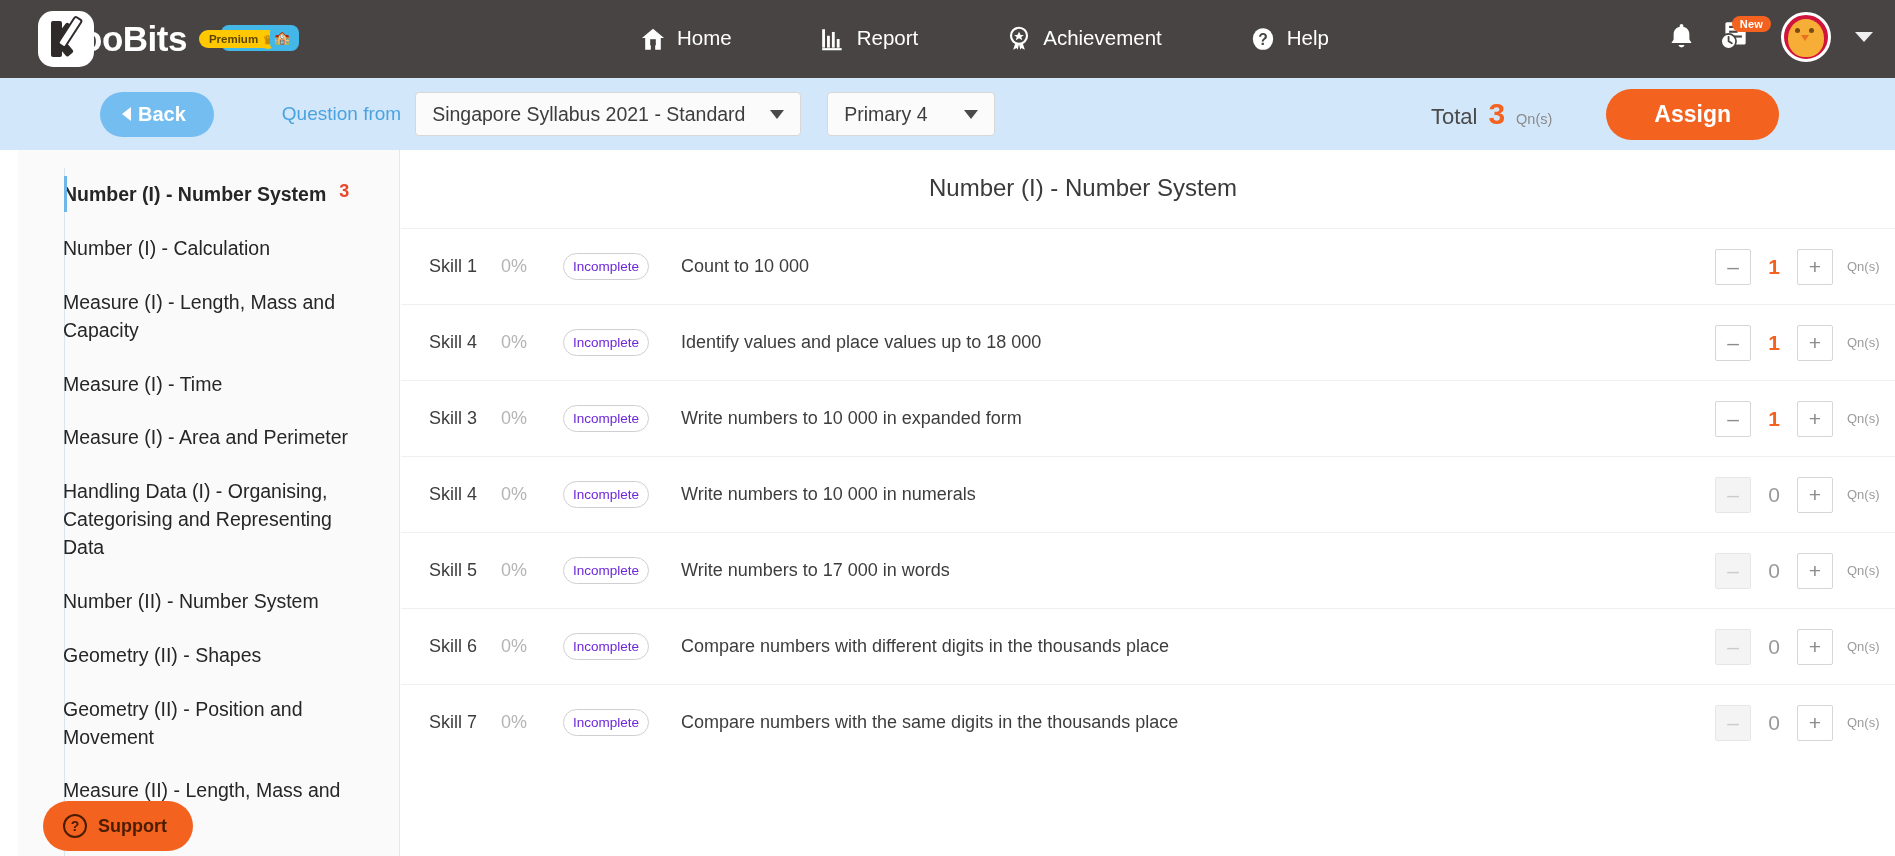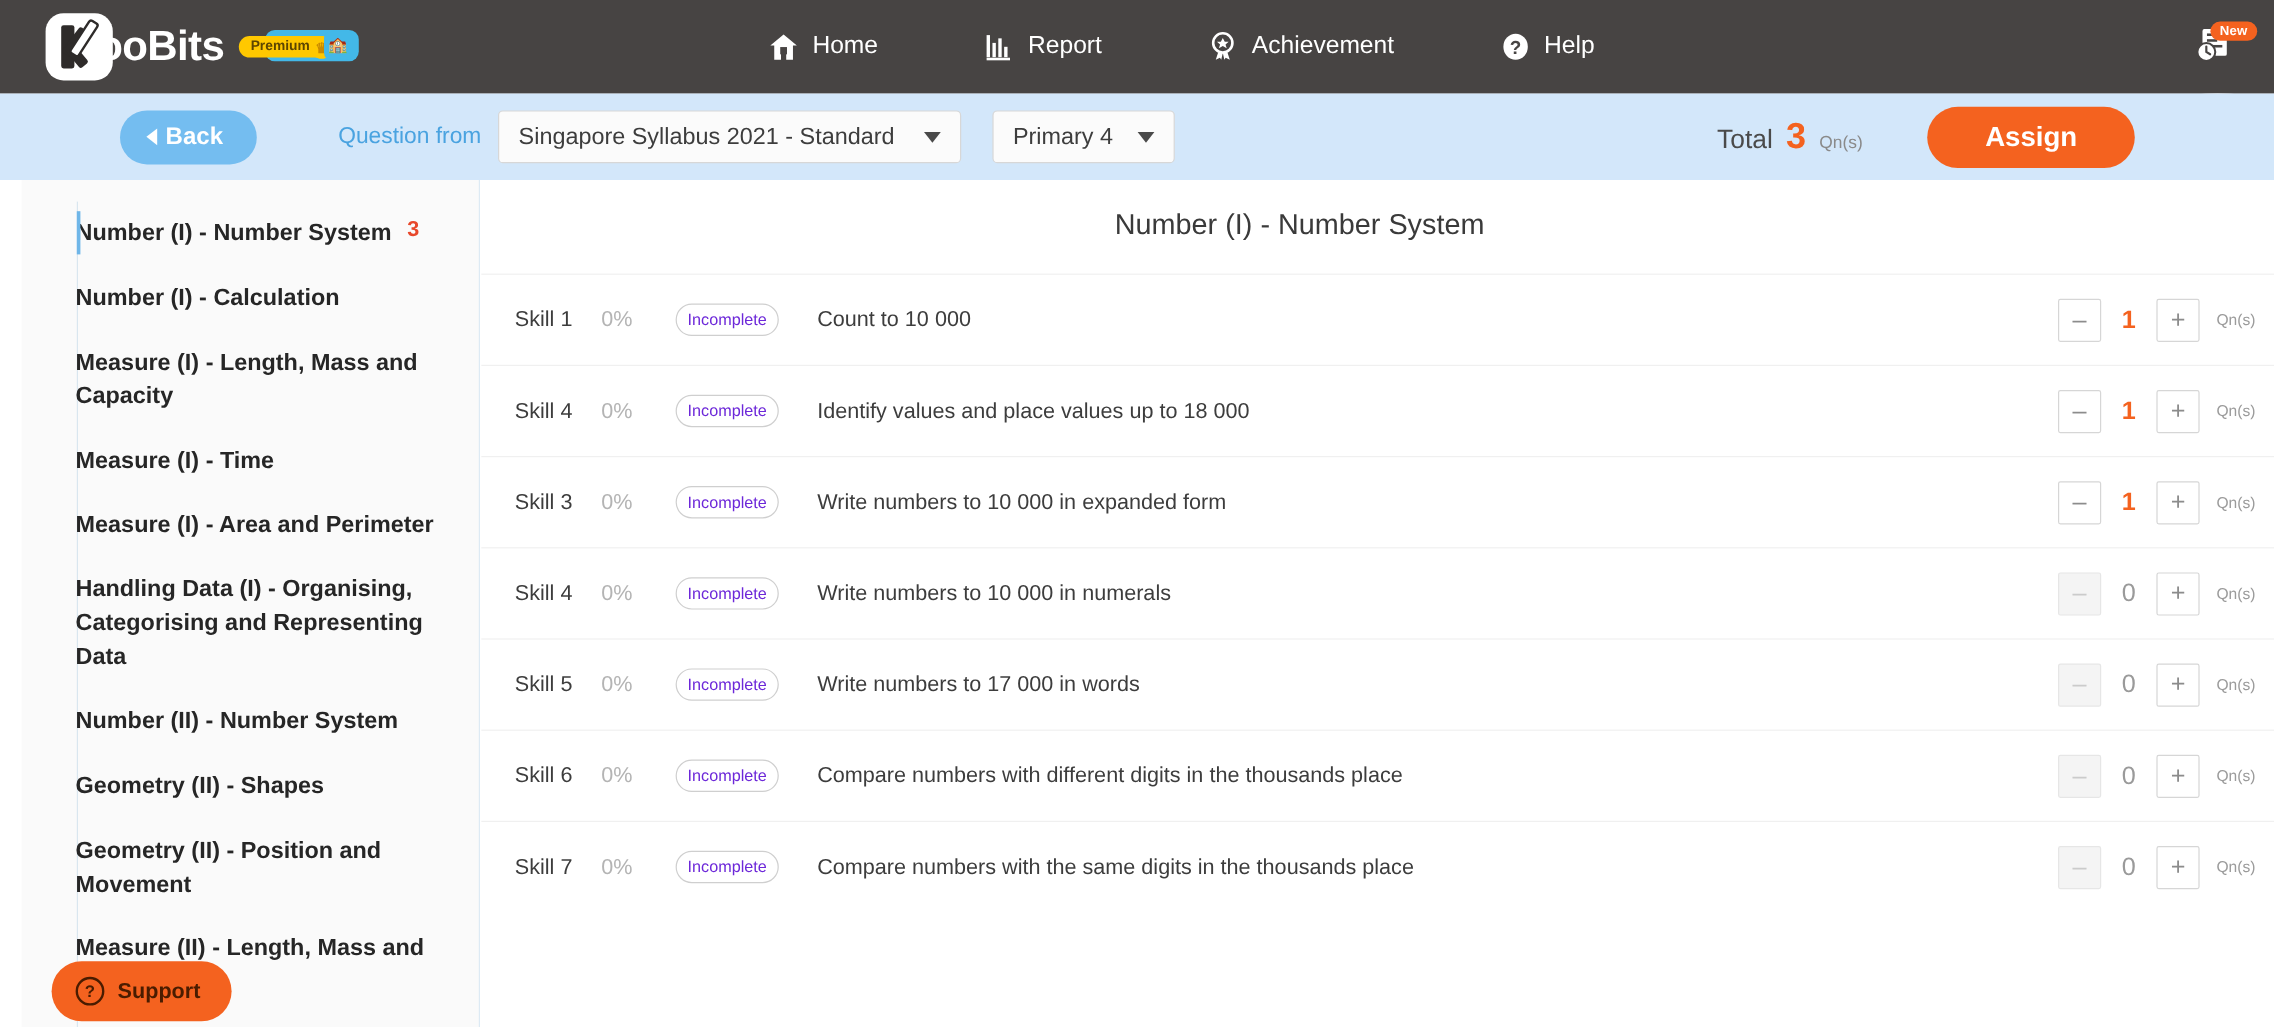--- a/index.html
+++ b/index.html
@@ -84,21 +84,21 @@
     height: 78px; display: flex; align-items: center; gap: 88px;
   }
   .nav-item {
     display: flex; align-items: flex-start; gap: 11px;
     color: #ffffff; font-size: 20.5px; cursor: pointer;
   }
   .nav-icon { width: 26px; height: 26px; display: block; }
 
   .nav-right {
     position: absolute; right: 22px; top: 0;
-    height: 74px; display: flex; align-items: center; gap: 22px; flex-direction: column;
+    height: 74px; display: flex; align-items: center; gap: 22px;
   }
   .bell-icon { width: 27px; height: 30px; }
   .task-icon-wrap { position: relative; width: 42px; height: 34px; }
   .new-badge {
     position: absolute; right: -12px; top: -4px;
     background: #f4621f; color: #ffffff;
     font-size: 11px; font-weight: bold;
     padding: 2px 8px; border-radius: 9px; letter-spacing: .2px;
   }
   .avatar {
@@ -154,21 +154,21 @@
   }
   .select-box {
     margin-left: 14px; background: #fbfbfb;
     border: 1px solid #d7d7d7; border-radius: 4px;
     height: 44px; display: flex; align-items: center;
     padding: 0 16px; cursor: pointer;
     color: #3d3d3d; font-size: 19.5px;
     justify-content: space-between;
   }
   .sel-syllabus { width: 386px; }
-  .sel-level { width: 152px; margin-left: 26px; }
+  .sel-level { width: 168px; margin-left: 26px; }
   .sel-caret {
     width: 0; height: 0; border-left: 7px solid transparent;
     border-right: 7px solid transparent; border-top: 9px solid #4a4a4a;
     margin-left: 14px;
   }
   .total-wrap {
     margin-left: auto; display: flex; align-items: baseline; gap: 11px;
     color: #4a4a4a; font-size: 22px;
   }
   .total-num { color: #f4621f; font-size: 30px; font-weight: bold; }
@@ -195,21 +195,21 @@
     border-right: 1px solid #ddeaf4;
     padding-top: 18px;
     overflow: hidden;
   }
   .side-item {
     display: flex; align-items: flex-start;
     padding: 13px 34px 13px 45px;
     cursor: pointer; position: relative;
   }
   .side-item .side-label {
-    font-size: 19.5px; color: #262626; line-height: 1.43; font-weight: bold;
+    font-size: 19.5px; color: #262626; line-height: 1.43;
   }
   .side-item.active .side-label { font-weight: bold; }
   .side-item.active::before {
     content: ""; position: absolute; left: 46px; top: 8px;
     width: 3px; height: 36px; background: #6fb6e8;
   }
   .side-count {
     margin-left: 13px; color: #e8482b; font-size: 18px; font-weight: bold;
   }
   .side-rail {

